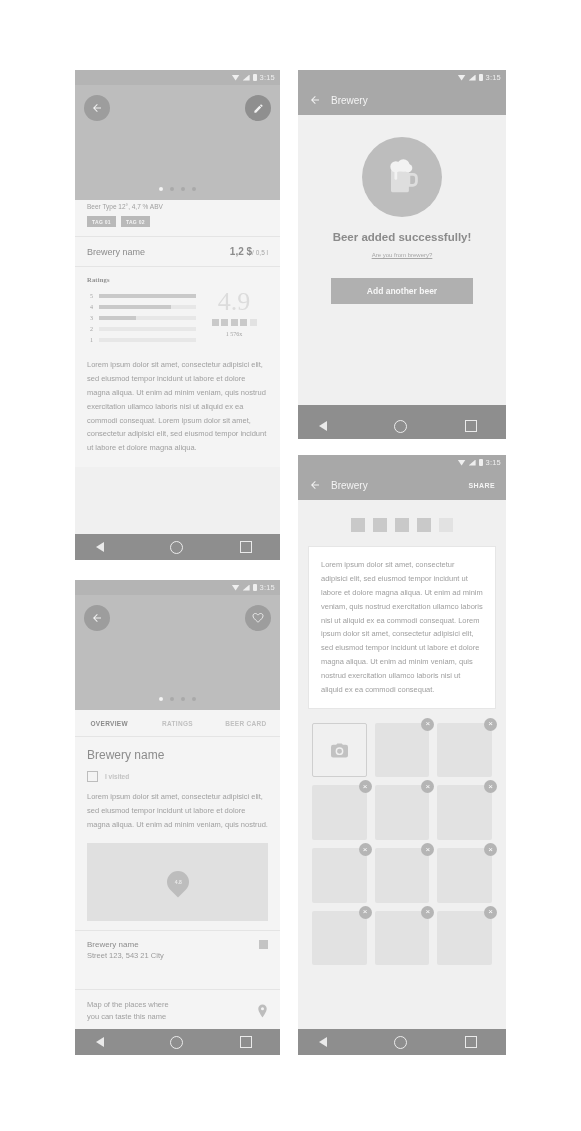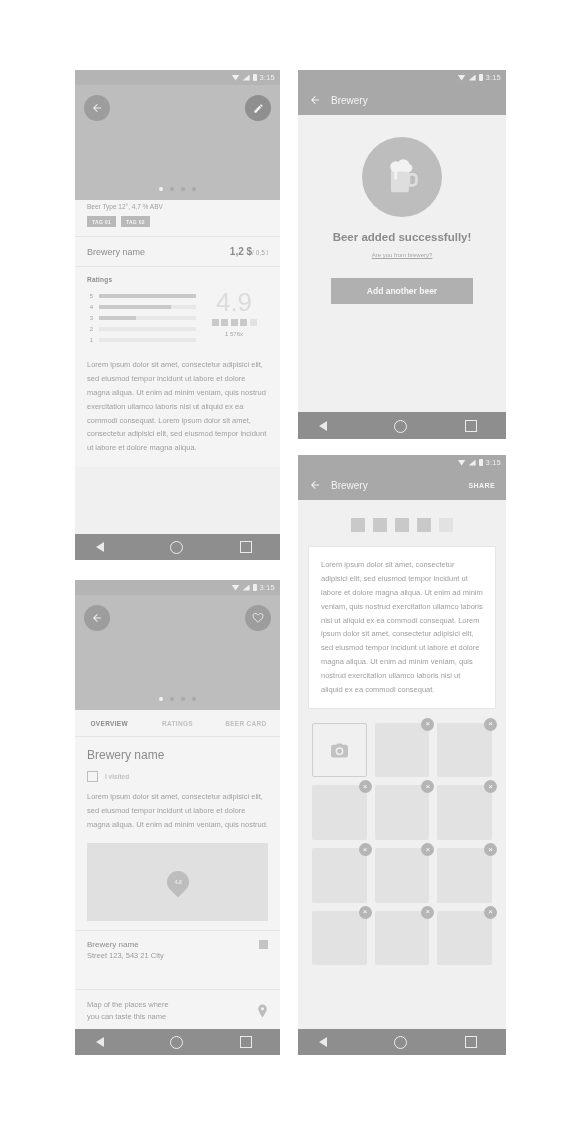--- a/index.html
+++ b/index.html
@@ -33,40 +33,40 @@
   .card{background:#f4f4f4;}
   .beer-title{font-size:13px;color:#8c8c8c;padding:10px 12px 0;}
   .beer-sub{font-size:6.5px;color:#9e9e9e;padding:3px 12px 0;}
   .tags{display:flex;gap:5px;padding:6px 12px 9px;}
   .tag{background:#b9b9b9;color:#f4f4f4;font-size:5px;font-weight:bold;padding:2.5px 5px;letter-spacing:.3px;}
   .row-sep{border-top:1px solid #e4e4e4;}
   .brew-row{display:flex;justify-content:space-between;align-items:center;padding:9px 12px;}
   .brew-name{font-size:9px;color:#8c8c8c;}
   .price{font-size:10px;color:#8c8c8c;font-weight:bold;}
   .price small{font-size:6.5px;font-weight:normal;color:#a5a5a5;}
-  .ratings-wrap{padding:9px 12px 11px;}
+  .ratings-wrap{padding:9px 12px 11px;font-family:Liberation Serif, serif;}
   .ratings-lbl{font-size:6.5px;font-weight:bold;color:#8f8f8f;letter-spacing:.2px;}
   .rat-body{display:flex;margin-top:7px;}
   .bars{flex:1;}
   .bar-row{display:flex;align-items:center;gap:6px;height:11px;}
   .bar-num{font-size:6px;color:#a3a3a3;width:6px;text-align:right;}
   .bar-bg{flex:1;height:4px;background:#e7e7e7;max-width:100px;}
   .bar-fg{height:4px;background:#c9c9c9;}
   .score-col{width:68px;text-align:center;padding-left:4px;}
   .score{font-size:26px;color:#dcdcdc;line-height:.95;font-weight:normal;}
   .sq-row{display:flex;gap:2.5px;justify-content:center;margin-top:4px;}
   .sq{width:7px;height:7px;background:#c9c9c9;}
   .sq.off{background:#e2e2e2;}
   .cnt{font-size:6px;color:#a3a3a3;margin-top:5px;}
   .para{font-size:7.5px;line-height:1.85;color:#a0a0a0;padding:2px 12px 12px;}
   
   .p2-appbar{height:30px;background:#a8a8a8;display:flex;align-items:center;padding:0 11px;gap:10px;}
   .p2-title{font-size:10px;color:#f4f4f4;}
   .p2-share{margin-left:auto;font-size:7px;font-weight:bold;color:#f4f4f4;letter-spacing:.4px;}
-  .succ{background:#f0f0f0;text-align:center;padding:22px 0 15px;}
+  .succ{background:#f0f0f0;text-align:center;padding:22px 0 8px;}
   .mugcirc{width:80px;height:80px;border-radius:50%;background:#bdbdbd;margin:0 auto;display:flex;align-items:center;justify-content:center;}
   .succ-h{font-size:11.5px;font-weight:bold;color:#8b8b8b;margin-top:14px;}
   .succ-l{font-size:6px;color:#a6a6a6;text-decoration:underline;margin-top:5px;display:inline-block;}
   .btn-ghost{display:block;margin:17px auto 0;width:142px;background:#b0b0b0;color:#f7f7f7;font-size:8.5px;font-weight:bold;text-align:center;padding:8px 0;}
   .btn-wide{background:#8e8e8e;color:#f7f7f7;font-size:9px;font-weight:bold;text-align:center;padding:10px 0;}
   
   .sq-strip{display:flex;gap:8px;justify-content:center;padding:18px 0 14px;background:#f0f0f0;}
   .sq-b{width:14px;height:14px;background:#c9c9c9;}
   .sq-b.off{background:#e2e2e2;}
   .txtcard{background:#fff;border:1px solid #e6e6e6;margin:0 10px;padding:11px 12px;font-size:7.5px;line-height:1.85;color:#a0a0a0;}

